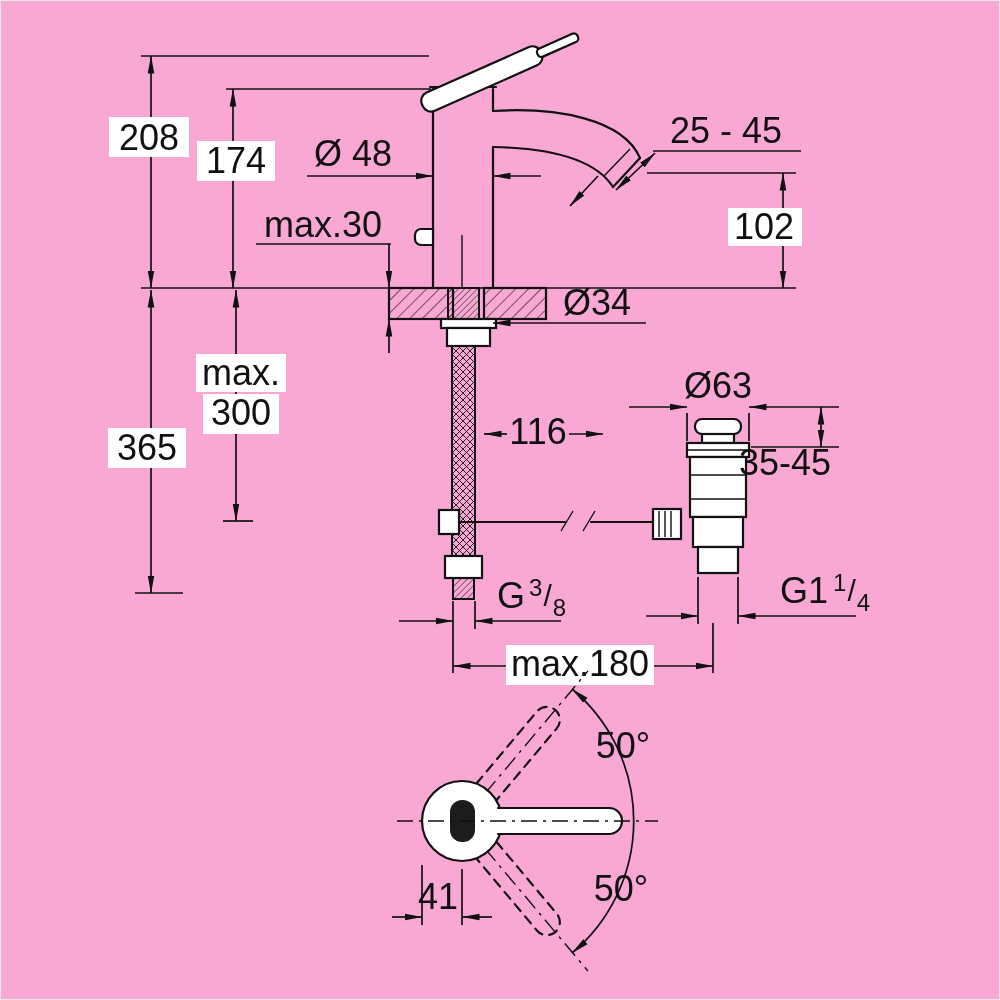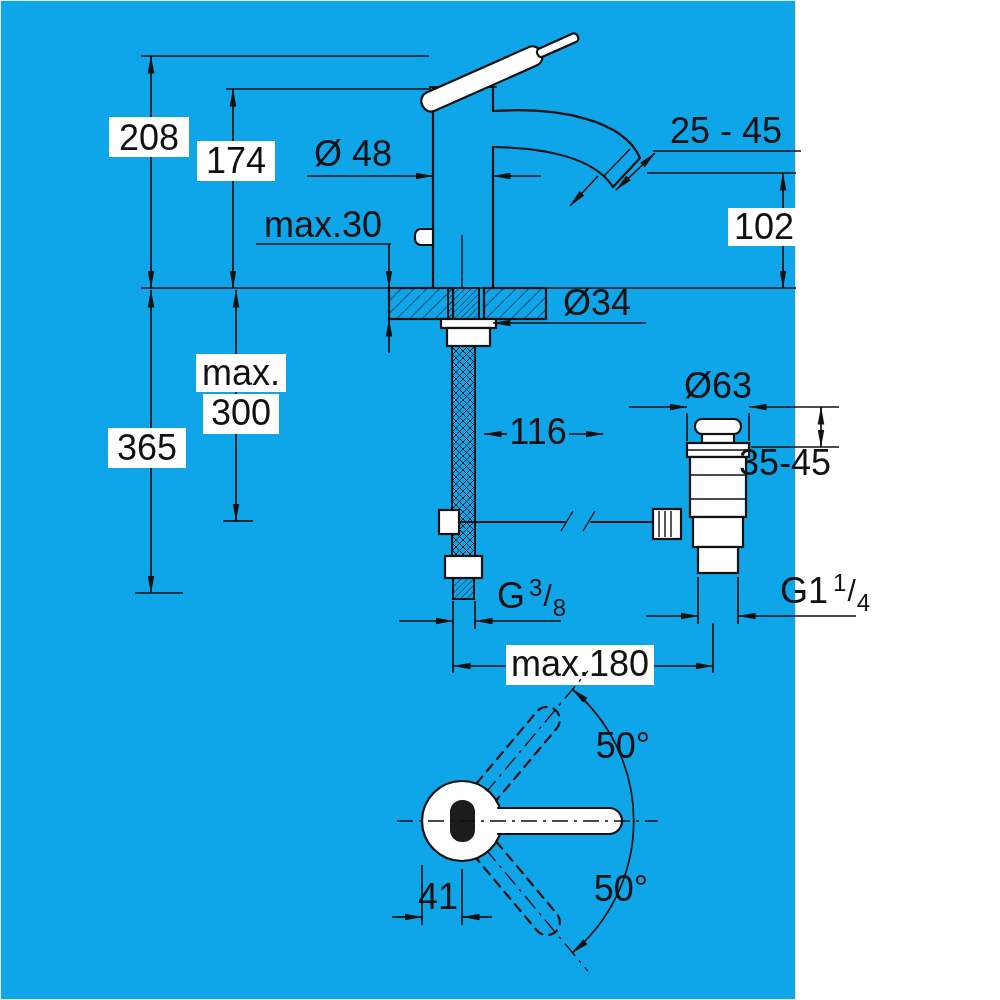--- a/index.html
+++ b/index.html
@@ -1,16 +1,16 @@
 <!DOCTYPE html>
 <html><head>
 <meta charset="utf-8">
 <style>
   html,body{margin:0;padding:0;background:#fff;}
-  .stage{width:796px;height:1000px;position:relative;background:#0ea5e9;border:1px solid #e6e6e6;box-sizing:border-box;}
+  .stage{width:1000px;height:1000px;position:relative;background:#f9a8d4;border:1px solid #e6e6e6;box-sizing:border-box;}
   svg{display:block;}
   svg text{font-family:"Liberation Sans","DejaVu Sans",sans-serif;font-size:36px;fill:#111;}
   .tmid{text-anchor:middle;}
   .obj{stroke:#111;stroke-width:2.2;fill:none;stroke-linecap:round;}
   .thin{stroke:#111;stroke-width:1.4;fill:none;}
   .dim{stroke:#111;stroke-width:1.7;fill:none;}
   .wfill{fill:#fff;}
   .bg{fill:#fff;stroke:none;}
 </style>
 </head>

